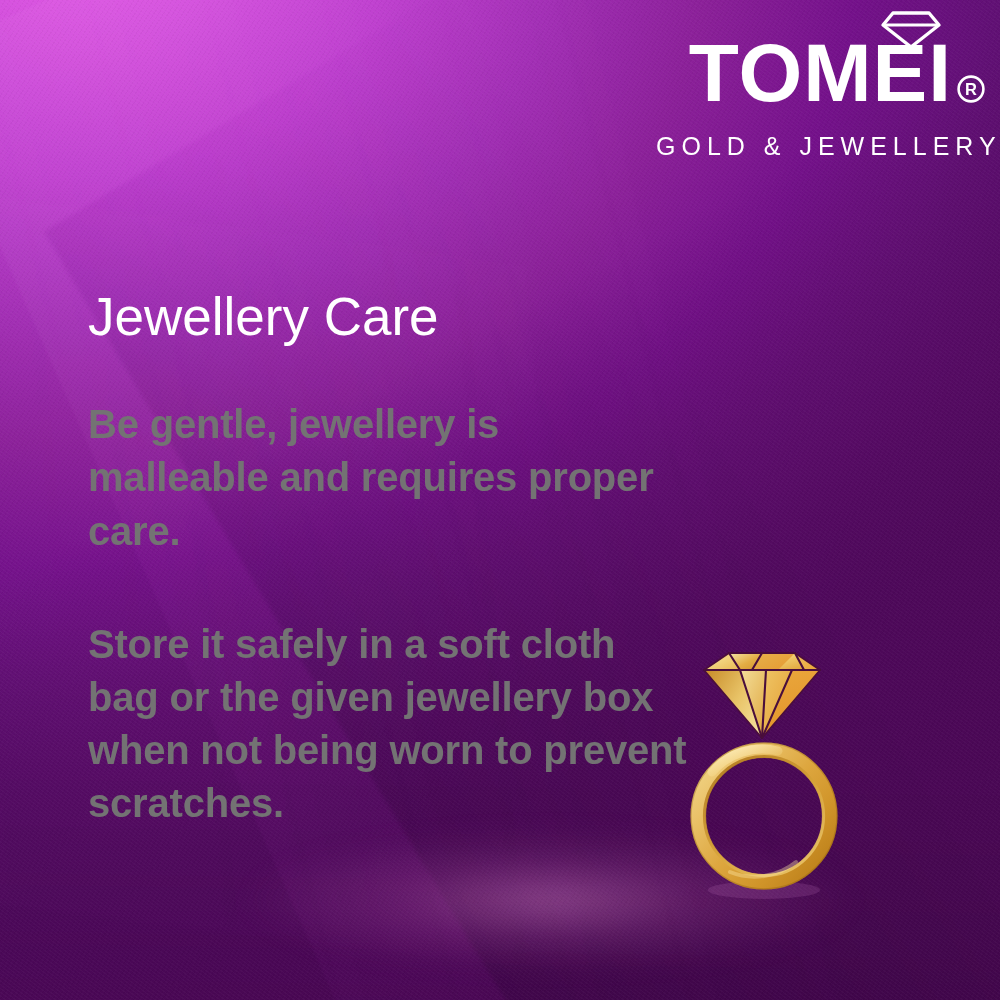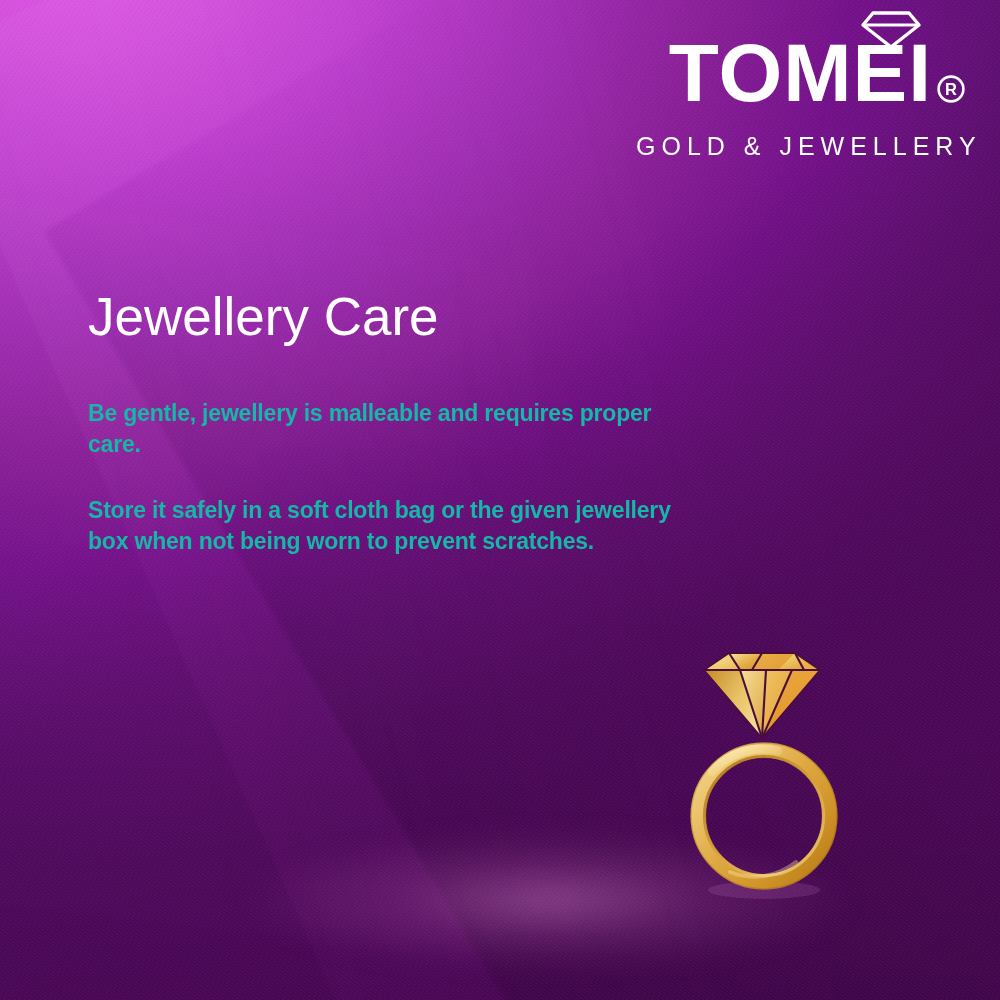--- a/index.html
+++ b/index.html
@@ -75,21 +75,21 @@
     opacity:.05;
     pointer-events:none;
     background-image:
       repeating-linear-gradient(37deg, rgba(255,255,255,.5) 0 1px, rgba(0,0,0,0) 1px 3px),
       repeating-linear-gradient(123deg, rgba(0,0,0,.5) 0 1px, rgba(0,0,0,0) 1px 4px);
   }
 
   
   .logo {
     position:absolute;
-    right:34px; top:14px;
+    right:14px; top:14px;
     width:330px;
     text-align:left;
     user-select:none;
   }
   .logo-mark { position:relative; display:block; height:124px; }
   .logo-word {
     position:absolute; right:34px; top:18px;
     font-size:82px;
     font-weight:bold;
     letter-spacing:1px;
@@ -127,28 +127,28 @@
   .headline {
     font-size:53px;
     font-weight:400;
     color:#ffffff;
     letter-spacing:0px;
     line-height:1.1;
     margin-bottom:52px;
     font-family:"Liberation Sans", sans-serif;
   }
   .para {
-    font-size:23px;
+    font-size:40px;
     font-weight:bold;
-    color:#14b8a6;
+    color:#737373;
     line-height:1.33;
     letter-spacing:-0.2px;
     font-family:"Liberation Sans", sans-serif;
   }
-  .para + .para { margin-top:36px; }
+  .para + .para { margin-top:60px; }
 
   
   .ring-art {
     position:absolute;
     left:692px; top:640px;
     width:190px; height:280px;
   }
   .ring-art svg { display:block; width:100%; height:100%; overflow:visible; }
 </style>
 </head>

